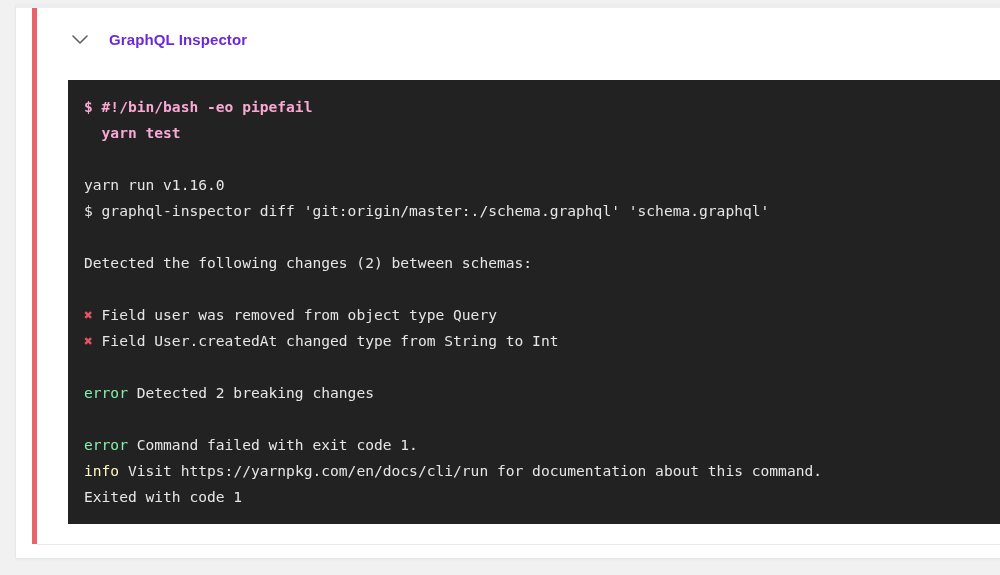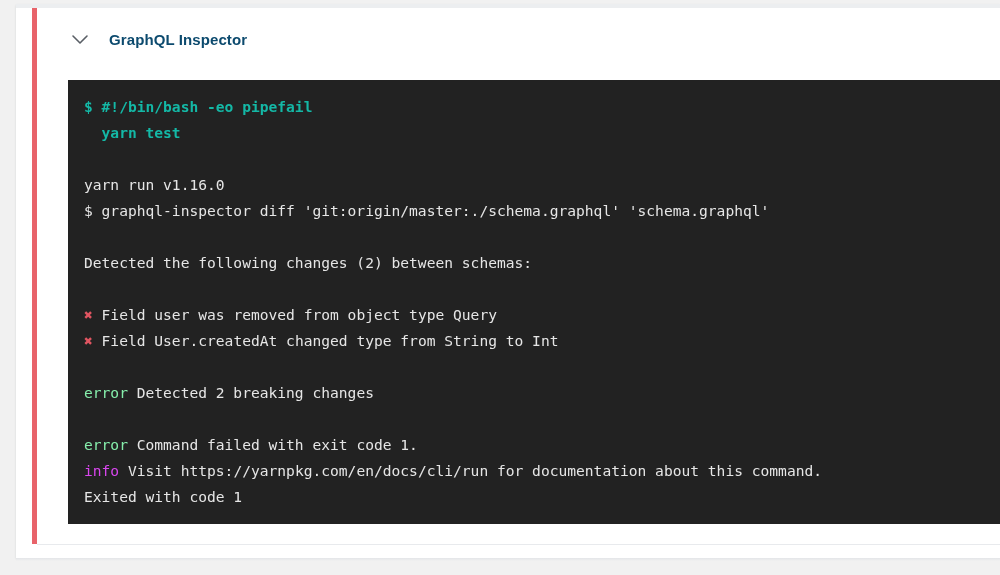--- a/index.html
+++ b/index.html
@@ -72,21 +72,21 @@
     display: flex;
     align-items: center;
     justify-content: center;
     flex: 0 0 auto;
   }
   .chevron-wrap svg { display: block; }
   .group-title {
     margin-left: 18px;
     font-size: 15px;
     font-weight: bold;
-    color: #0c4a6e;
+    color: #6d28d9;
     letter-spacing: 0.1px;
     white-space: nowrap;
   }
 
   
   .terminal {
     position: absolute;
     left: 52px;
     top: 76px;
     width: 932px;
@@ -99,23 +99,23 @@
   .term-inner {
     padding-left: 16px;
     font-family: "DejaVu Sans Mono", "Liberation Mono", monospace;
     font-size: 14.6px;
     line-height: 26px;
     color: #e6e6e6;
     white-space: pre;
   }
   .line { white-space: pre; min-height: 26px; }
   .line.blank { height: 26px; }
-  .cmd { font-weight: bold; color: #14b8a6; }
+  .cmd { font-weight: bold; color: #f9a8d4; }
   .tok-error { color: #86efac; }
-  .tok-info  { color: #d946ef; }
+  .tok-info  { color: #fef9c3; }
   .tok-cross { color: #e05561; font-weight: bold; }
 
   
   .footer-rule {
     position: absolute;
     left: 21px;
     top: 540px;
     width: 963px;
     height: 1px;
     background: #e8eaed;

